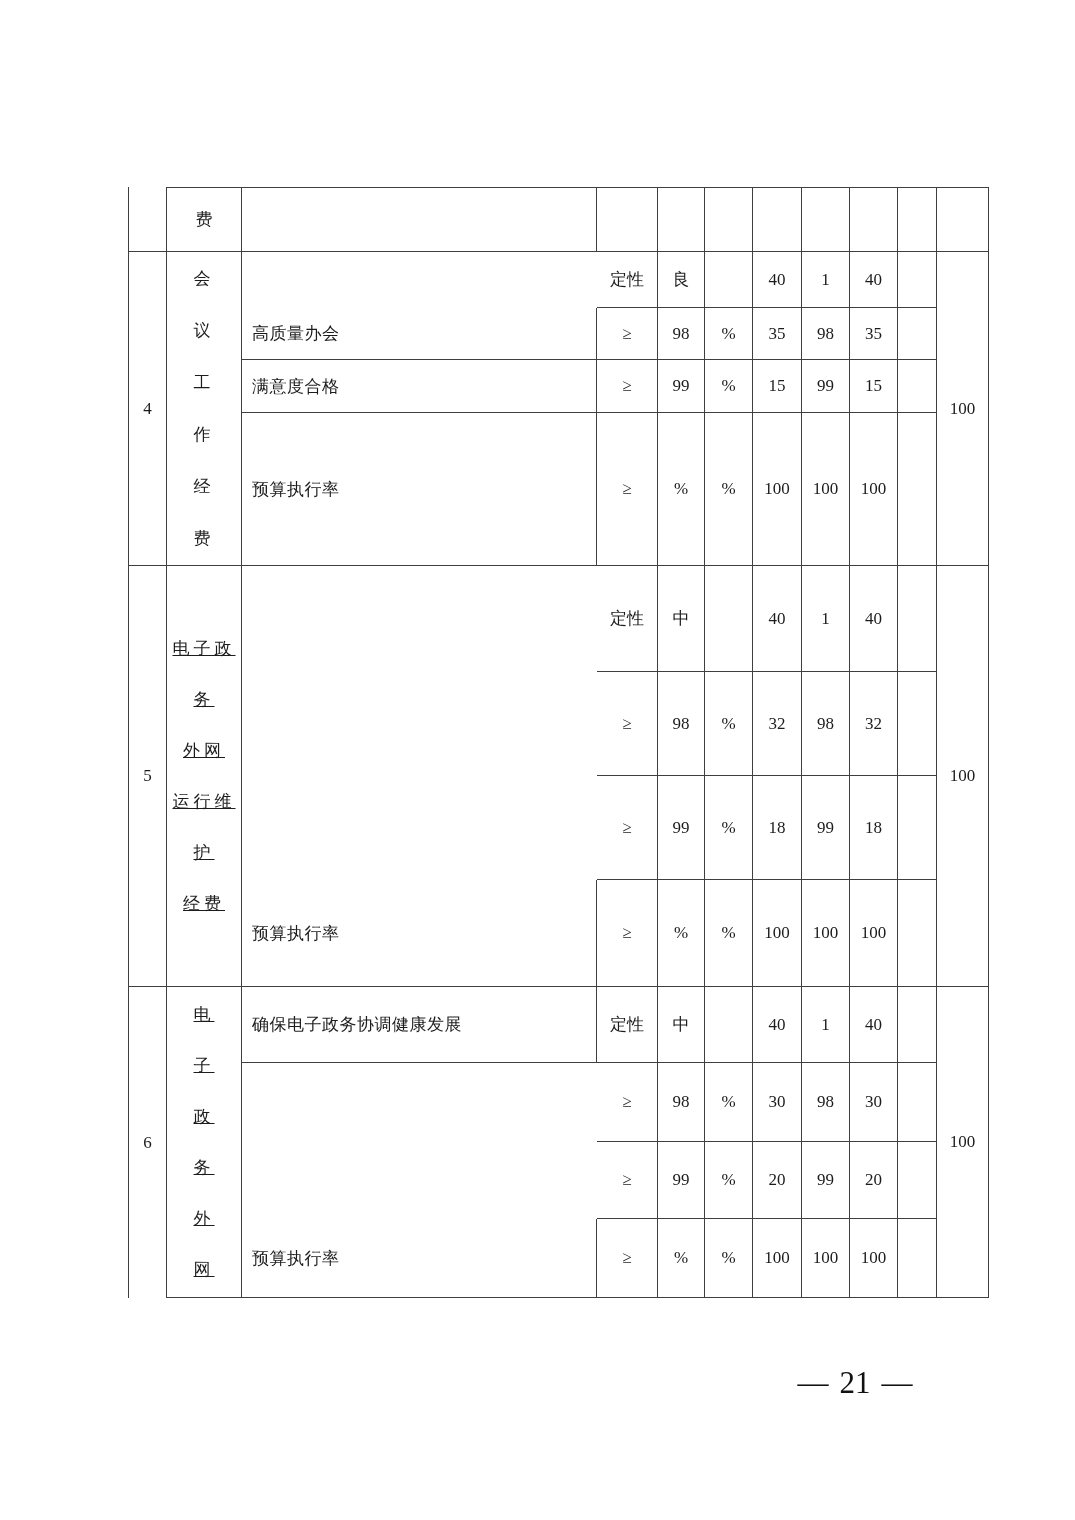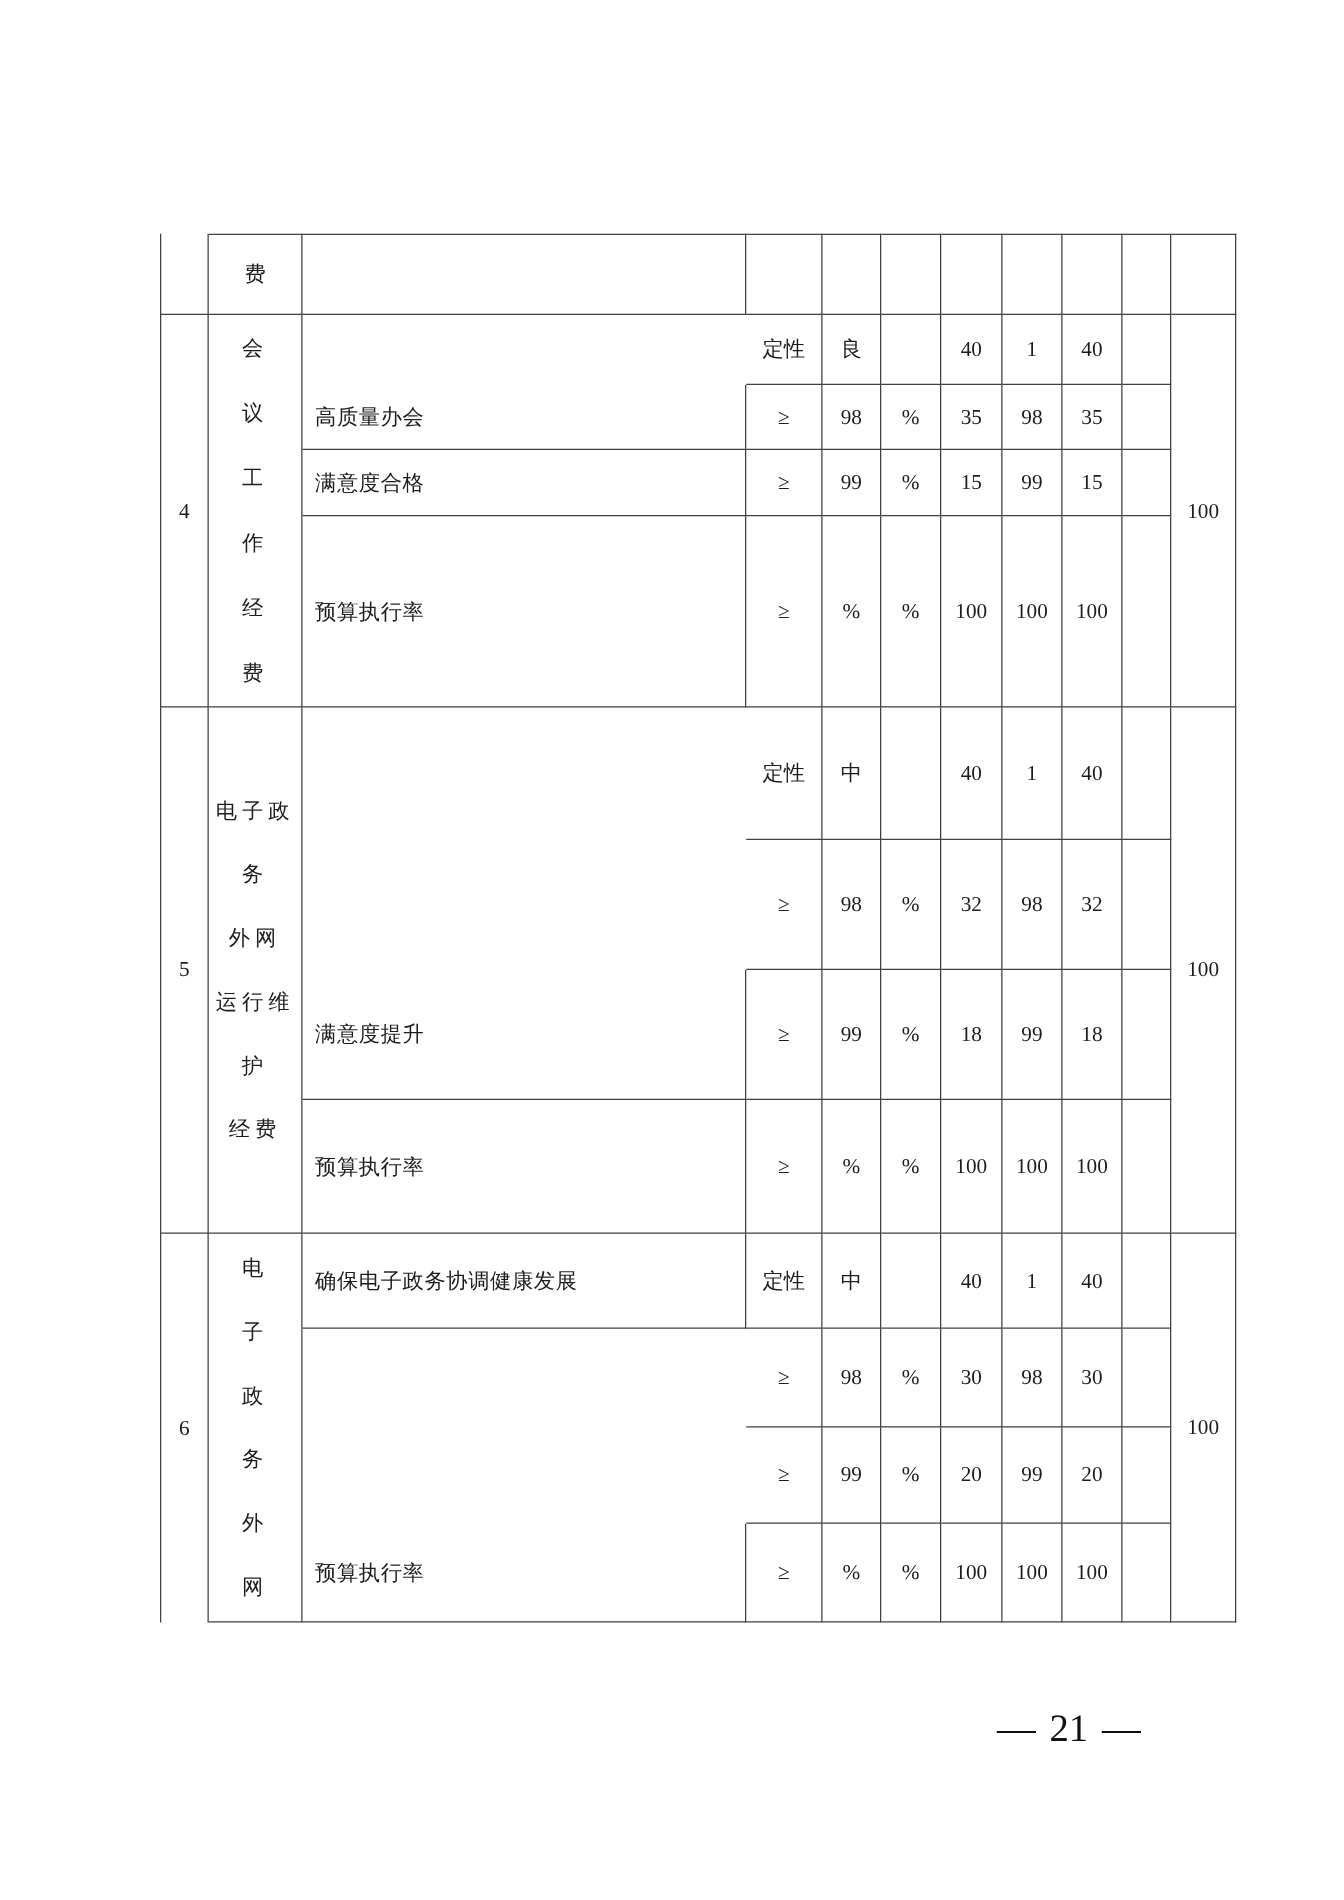--- a/index.html
+++ b/index.html
@@ -22,21 +22,21 @@
     border-bottom:1px solid var(--ln);
     display:flex; align-items:center; justify-content:center;
     min-width:0; min-height:0;
   }
   .top  { border-top:1px solid var(--ln); }
   .left { border-left:1px solid var(--ln); }
   .nob  { border-bottom:none; }
   .ind  { justify-content:flex-start; padding-left:10px; letter-spacing:0.5px; }
   .lbl  { flex-direction:column; justify-content:center; }
   .lbl div { line-height:52px; letter-spacing:4px; text-align:center; }
-  .lbl5 div { line-height:51px; }
+  .lbl5 div { line-height:51px;text-decoration:underline; }
   .footer {
     position:absolute; left:790px; top:1360px; width:130px; height:46px;
     display:flex; align-items:center; justify-content:center; gap:11px;
     font-size:31px; color:#111;
   }
 </style>
 </head>
 <body>
 
 <div class="page">
@@ -112,21 +112,20 @@
     <div class="c" style="grid-area:6/8">1</div>
     <div class="c" style="grid-area:6/9">40</div>
     <div class="c" style="grid-area:6/10"></div>
     <div class="c" style="grid-area:7/4">≥</div>
     <div class="c" style="grid-area:7/5">98</div>
     <div class="c" style="grid-area:7/6">%</div>
     <div class="c" style="grid-area:7/7">32</div>
     <div class="c" style="grid-area:7/8">98</div>
     <div class="c" style="grid-area:7/9">32</div>
     <div class="c" style="grid-area:7/10"></div>
-    <div class="c ind" style="grid-area:8/3">满意度提升</div>
     <div class="c" style="grid-area:8/4">≥</div>
     <div class="c" style="grid-area:8/5">99</div>
     <div class="c" style="grid-area:8/6">%</div>
     <div class="c" style="grid-area:8/7">18</div>
     <div class="c" style="grid-area:8/8">99</div>
     <div class="c" style="grid-area:8/9">18</div>
     <div class="c" style="grid-area:8/10"></div>
     <div class="c ind" style="grid-area:9/3">预算执行率</div>
     <div class="c" style="grid-area:9/4">≥</div>
     <div class="c" style="grid-area:9/5">%</div>

